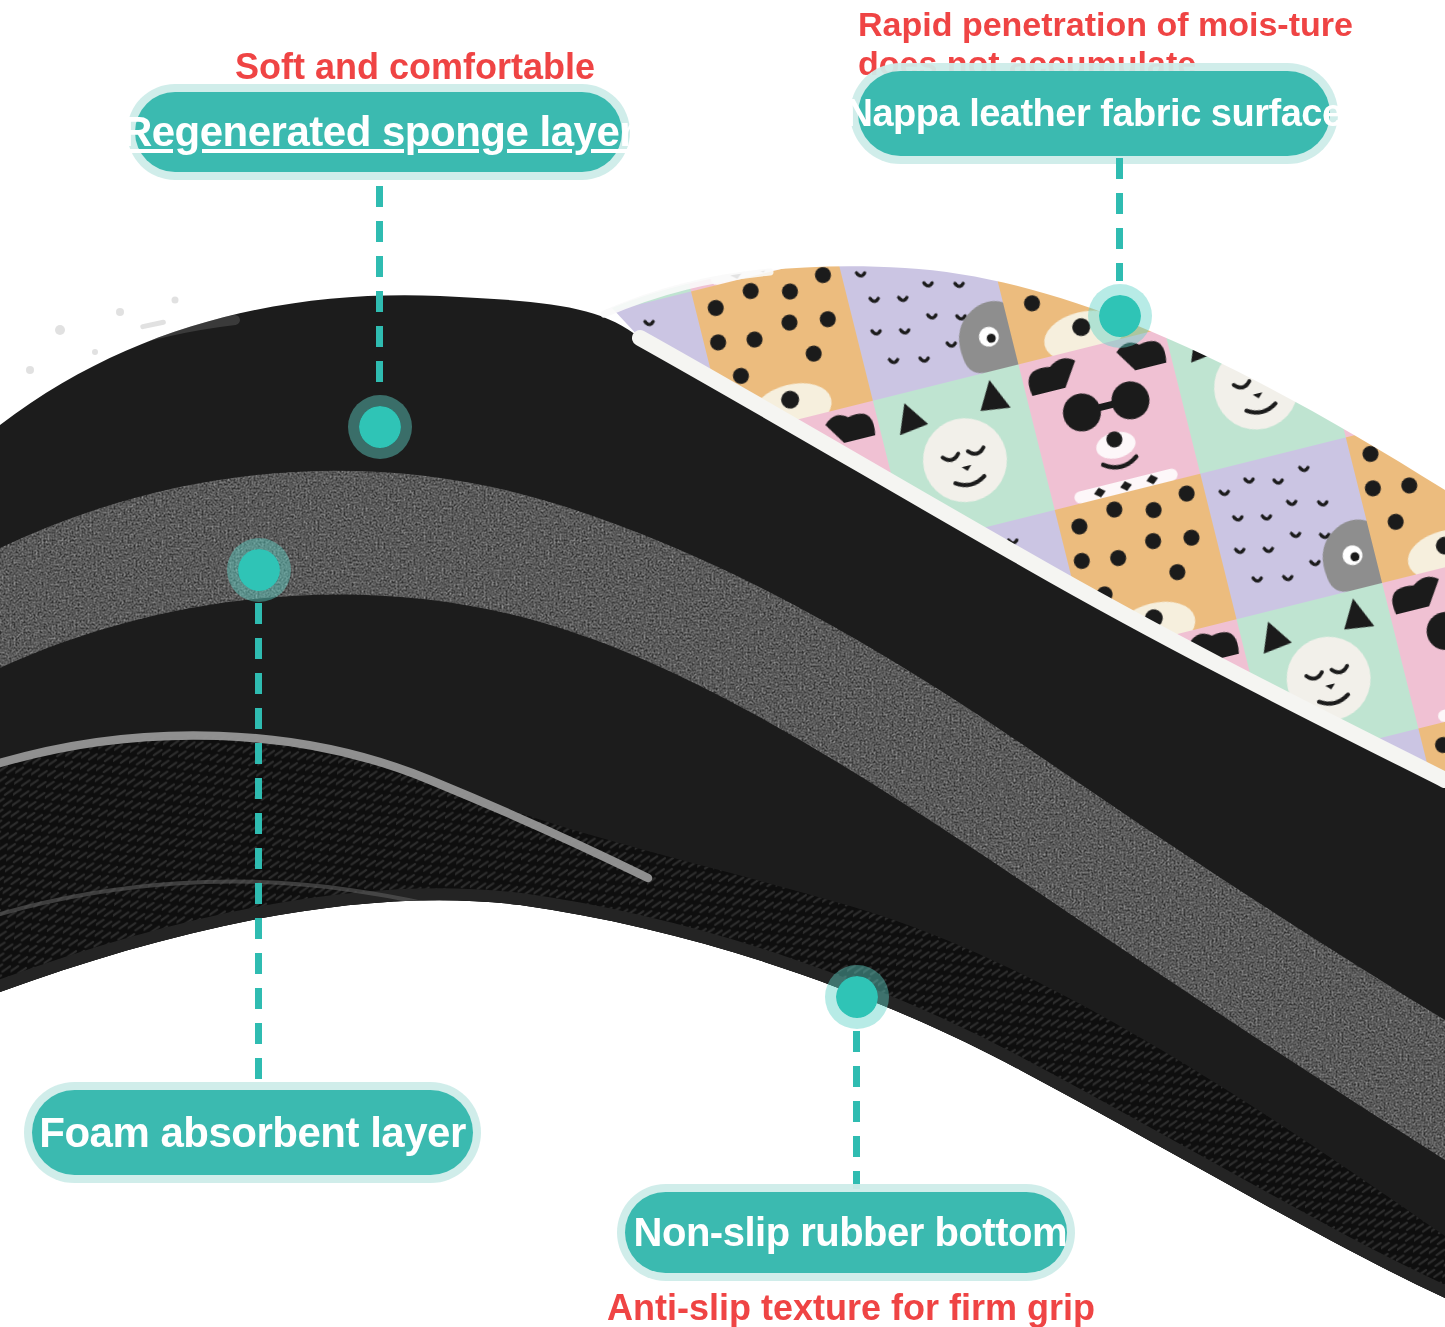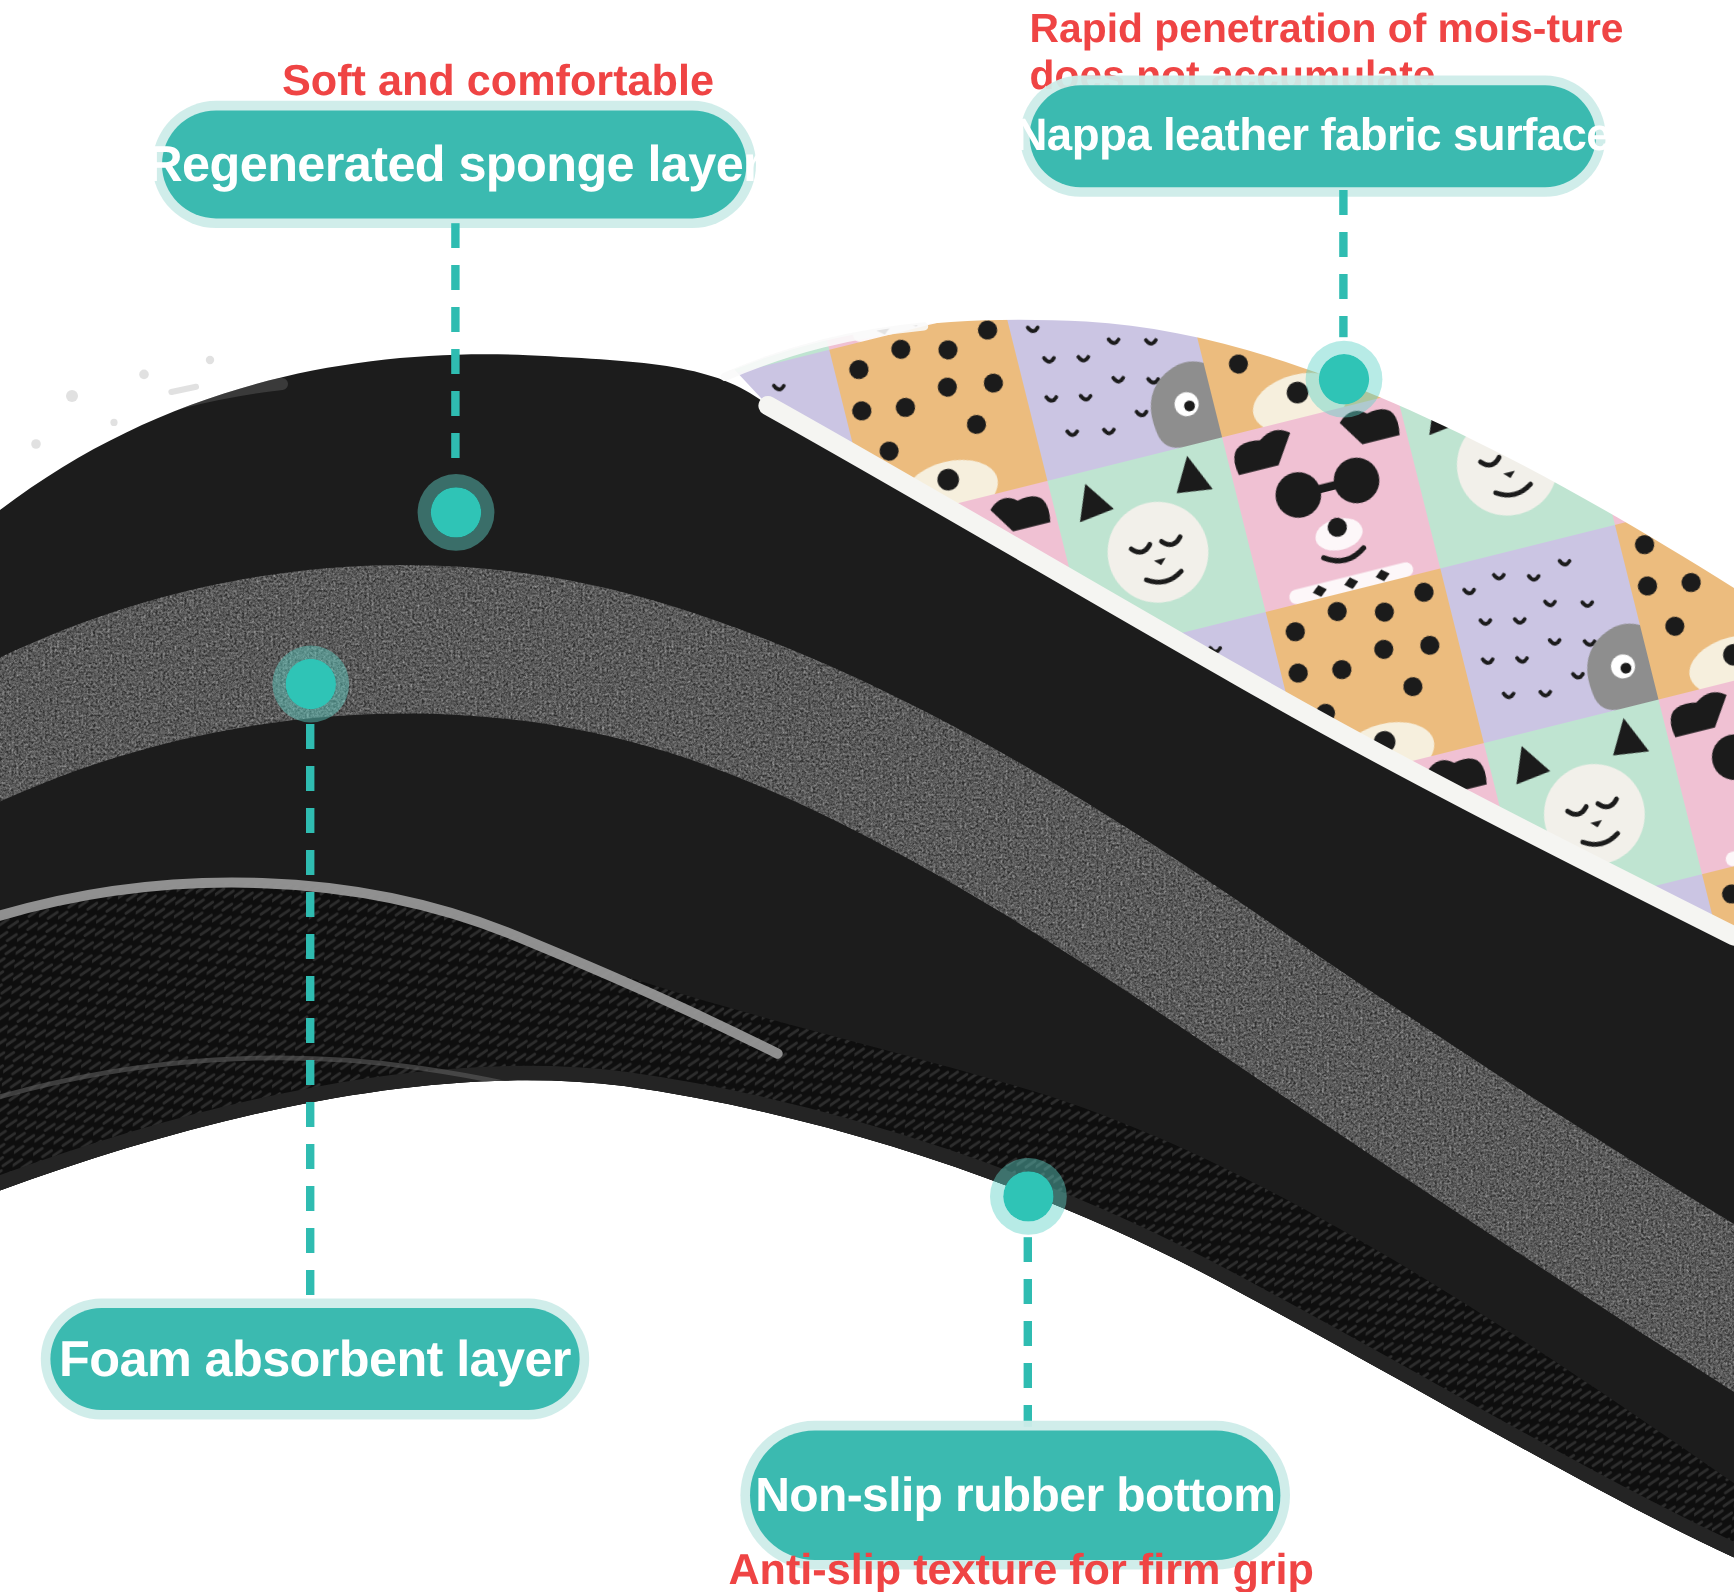--- a/index.html
+++ b/index.html
@@ -14,24 +14,24 @@
   #caption-sponge{left:175px;top:46px;width:420px;font-size:36px;text-align:right;}
   #caption-fabric{left:858px;top:5px;width:572px;font-size:34px;line-height:39px;text-align:left;}
   #caption-foam{left:56px;top:1184px;width:530px;font-size:36px;line-height:45px;text-align:left;}
   #caption-rubber{left:596px;top:1287px;width:510px;font-size:36px;text-align:center;}
   .pill{
     position:absolute;display:flex;align-items:center;justify-content:center;
     background:#3bbab0;color:#ffffff;font-weight:700;border-radius:60px;
     box-shadow:0 0 0 8px rgba(205,236,233,0.95);
     white-space:nowrap;letter-spacing:-0.5px;
   }
-  #pill-sponge{left:135px;top:92px;width:487px;height:90px;font-size:42px;}
+  #pill-sponge{left:135px;top:92px;width:487px;height:80px;font-size:42px;text-decoration:underline;}
   #pill-fabric{left:858px;top:71px;width:472px;height:85px;font-size:38px;}
-  #pill-foam{left:42px;top:1090px;width:441px;height:85px;font-size:42px;}
-  #pill-rubber{left:625px;top:1192px;width:442px;height:108px;font-size:40px;}
+  #pill-foam{left:32px;top:1090px;width:441px;height:85px;font-size:42px;}
+  #pill-rubber{left:625px;top:1192px;width:442px;height:81px;font-size:40px;justify-content:flex-end;}
   .leader{
     position:absolute;width:7px;
     background:repeating-linear-gradient(to bottom,#2fbcb1 0 21px,transparent 21px 35px);
   }
   #leader-sponge{left:376px;top:186px;height:206px;}
   #leader-fabric{left:1116px;top:158px;height:123px;}
   #leader-foam{left:255px;top:603px;height:484px;}
   #leader-rubber{left:853px;top:1031px;height:158px;}
   .dot{
     position:absolute;width:64px;height:64px;border-radius:50%;

